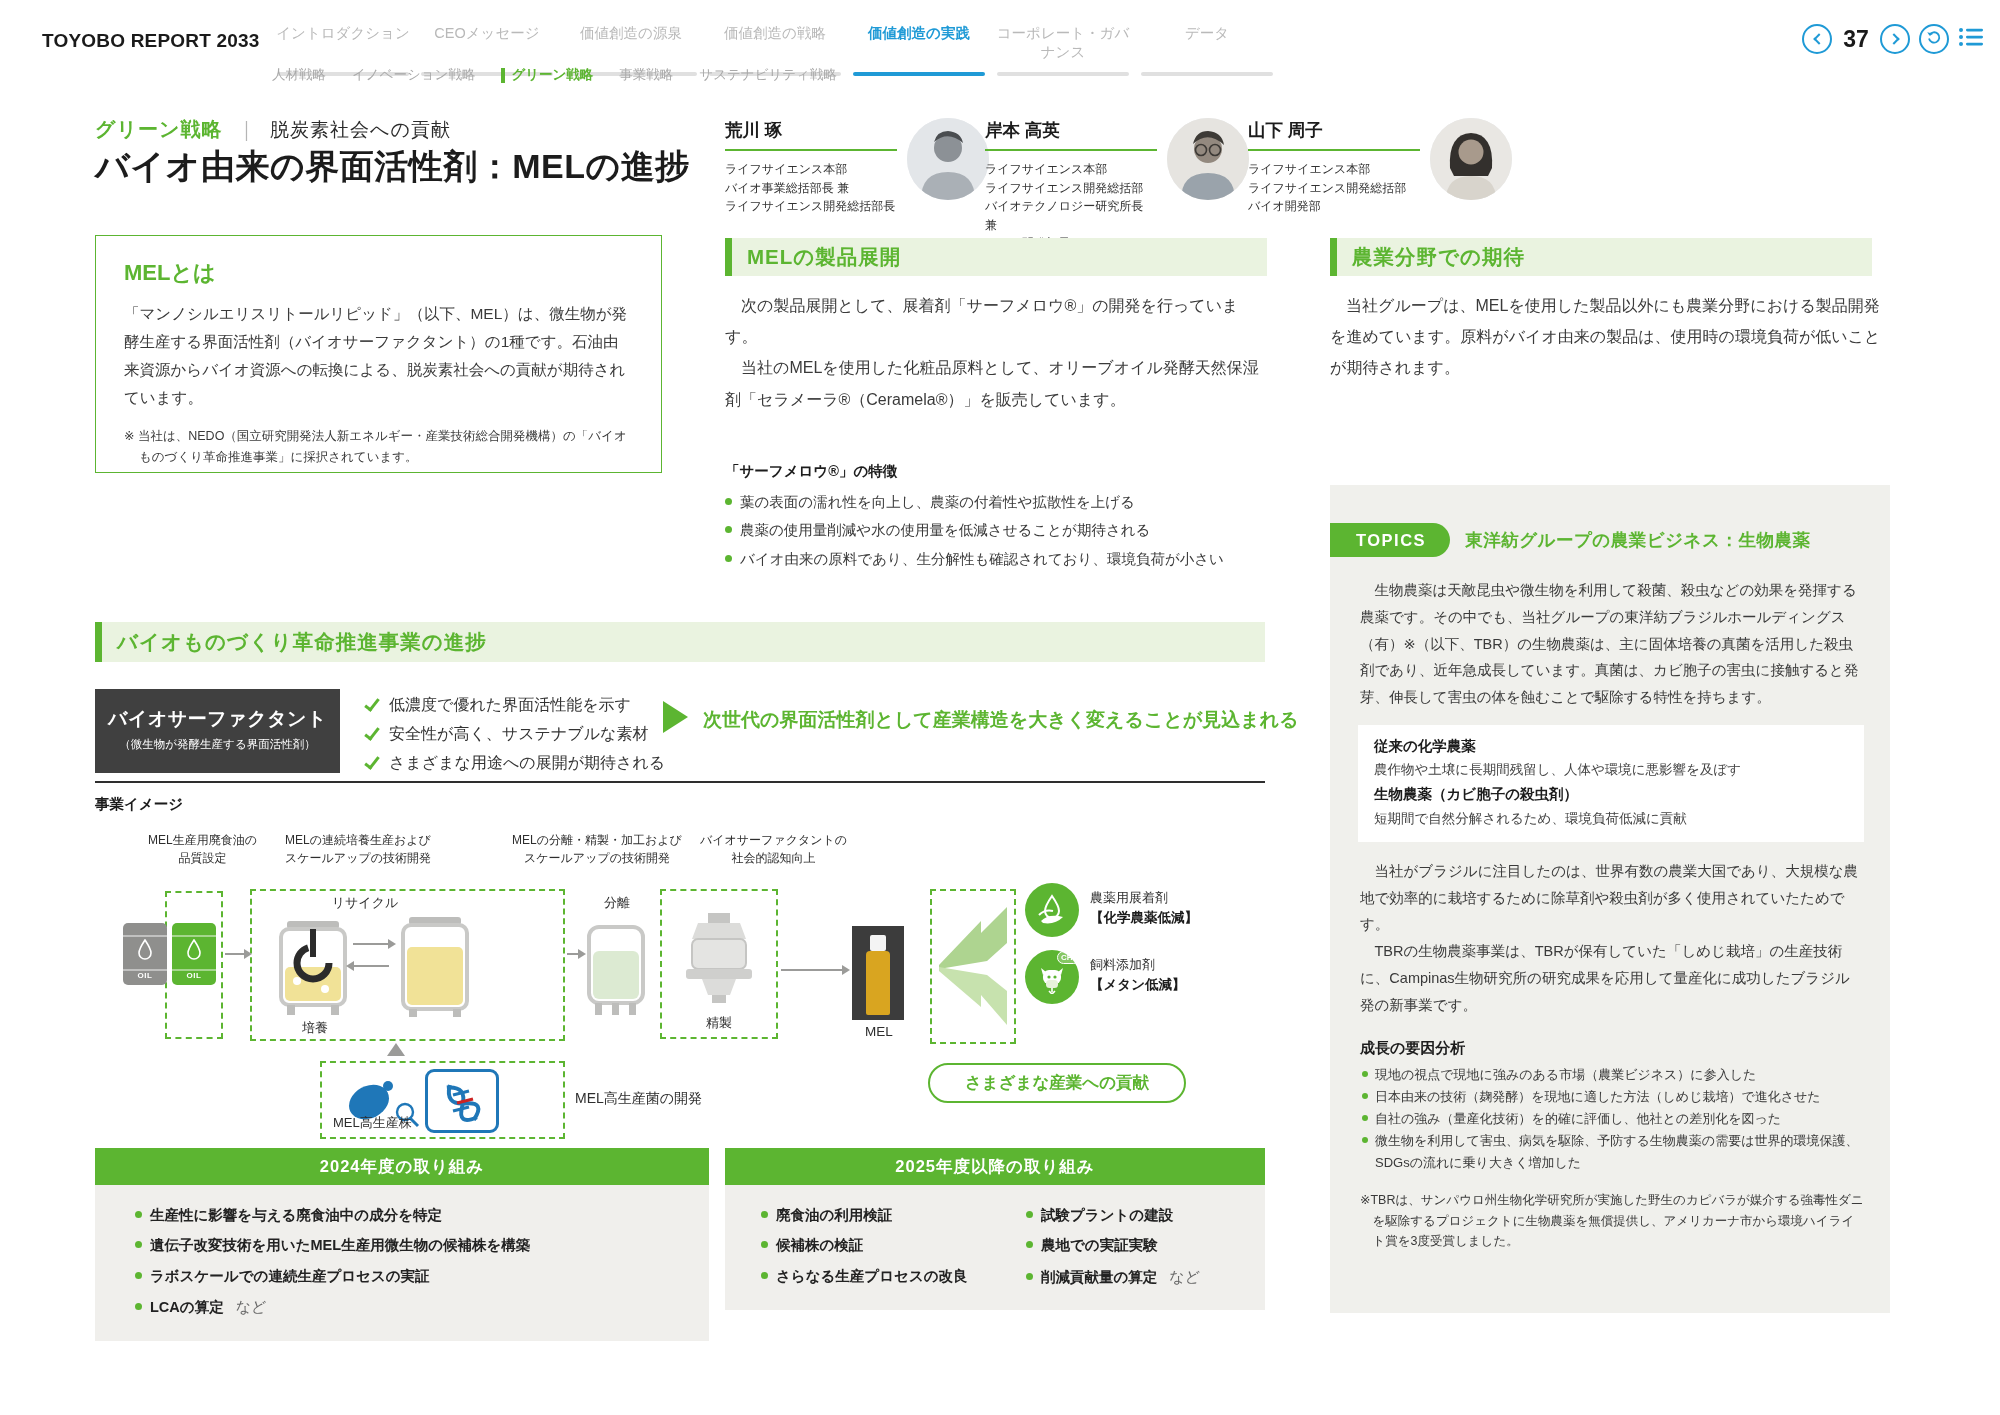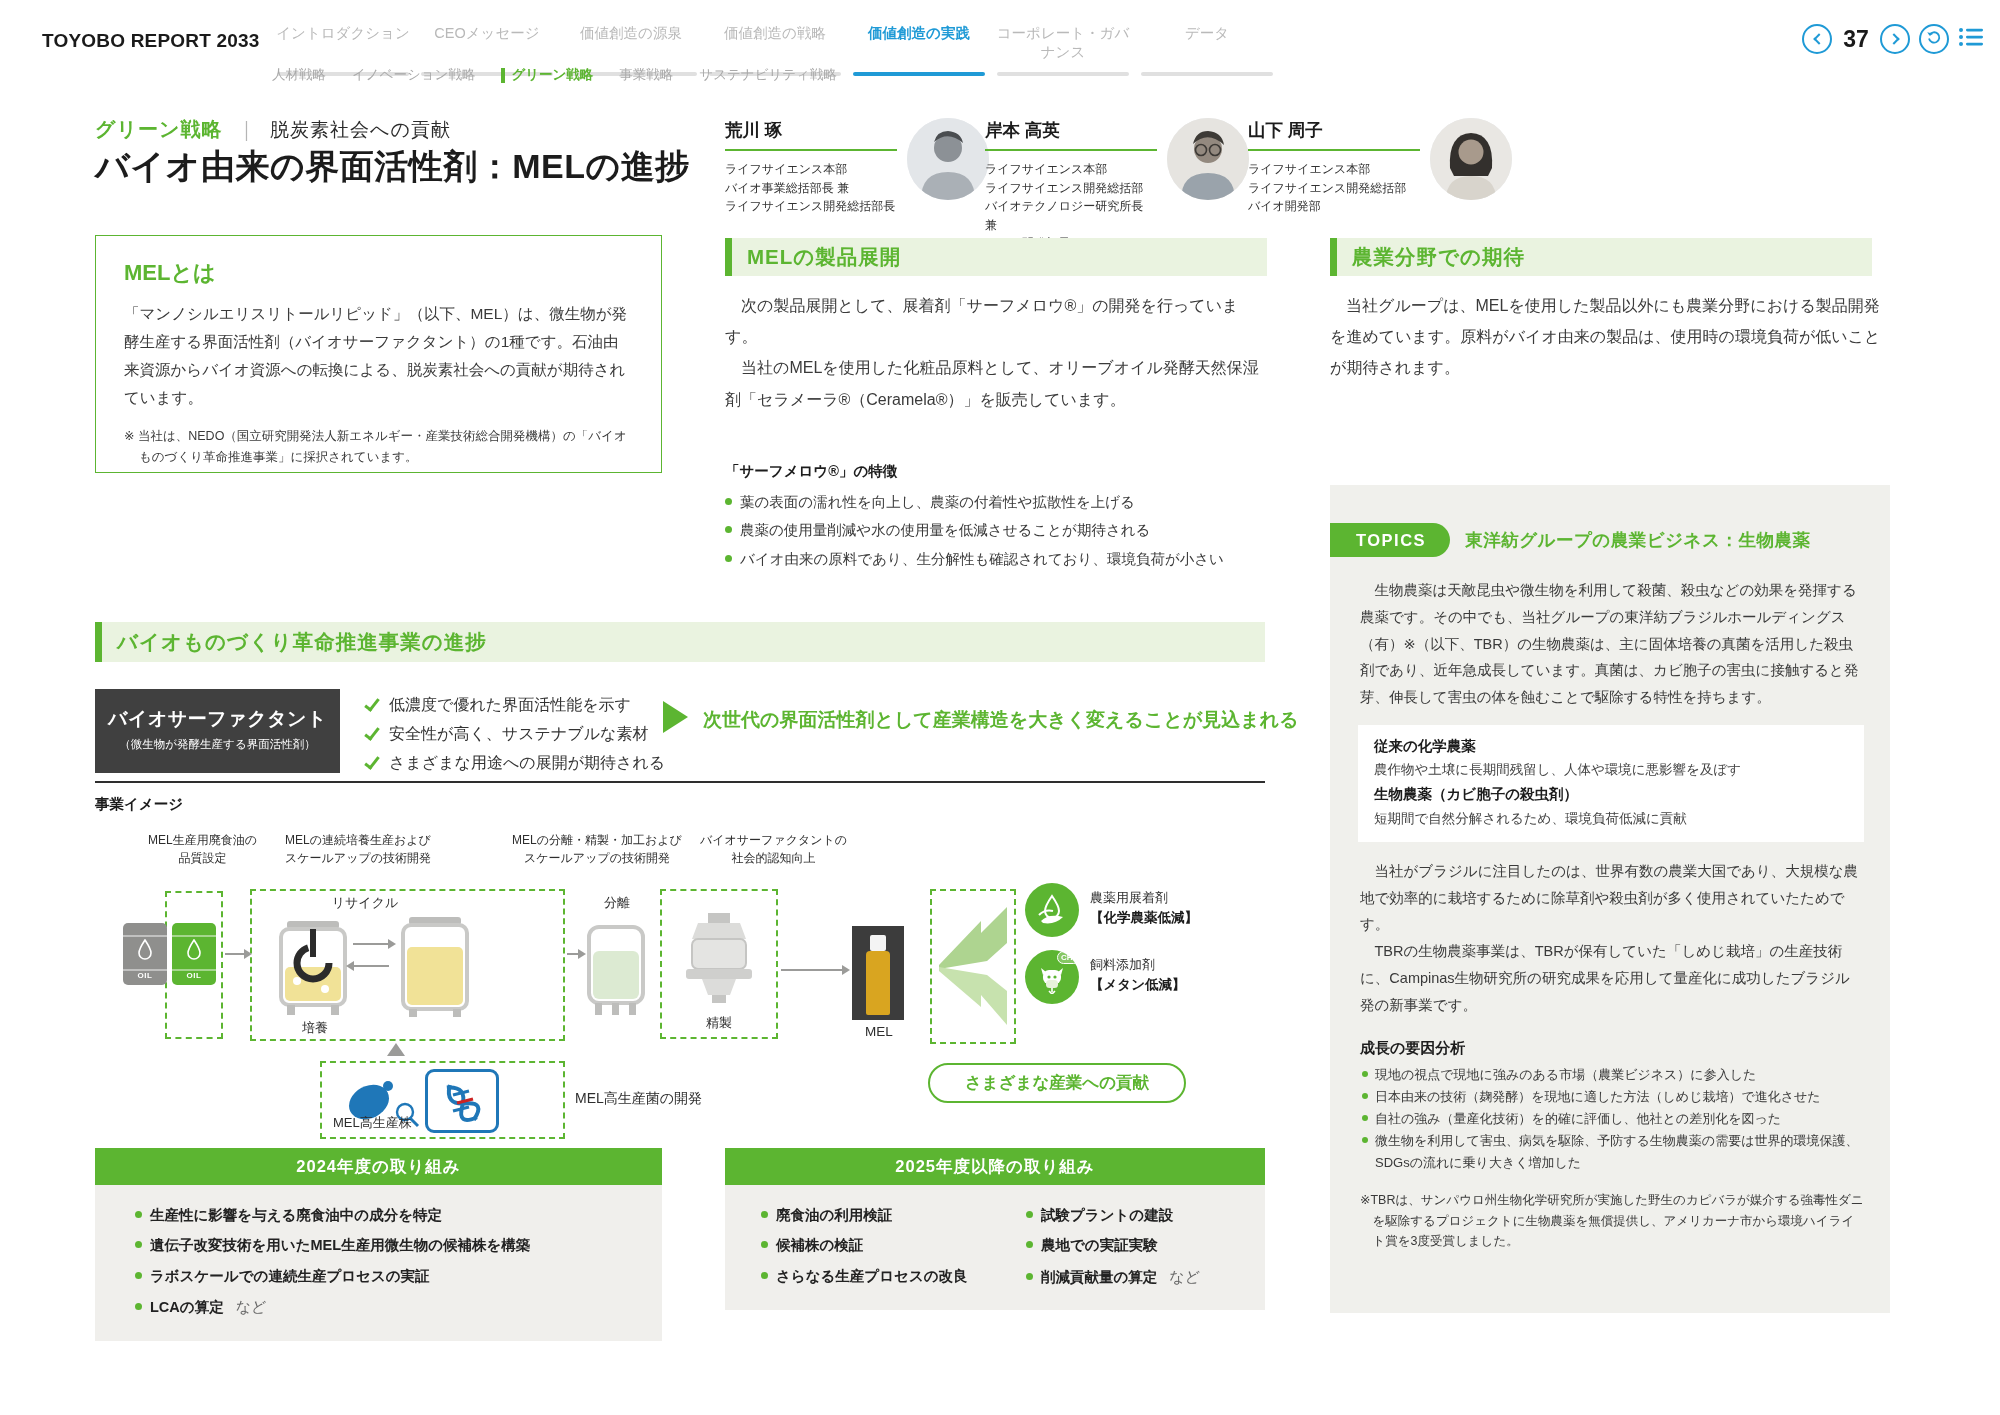--- a/index.html
+++ b/index.html
@@ -136,21 +136,21 @@
   .ga1 { left:130px; top:160px; width:20px; }
   .ga2 { left:472px; top:160px; width:12px; }
   .ga3 { left:686px; top:176px; width:62px; }
   .rc1 { left:258px; top:150px; width:36px; }
   .rc2 { left:258px; top:172px; width:36px; transform:rotate(180deg); }
   .microbe { position:absolute; left:248px; top:283px; }
   .dna-box { position:absolute; left:330px; top:276px; width:74px; height:64px; background:#fff; border:3px solid #1f77b8; border-radius:9px; display:flex; align-items:center; justify-content:center; }
 
   
   .fy-box { position:absolute; top:1148px; }
-  .fy1 { left:95px; width:567px; } .fy2 { left:725px; width:540px; }
+  .fy1 { left:95px; width:614px; } .fy2 { left:725px; width:540px; }
   .fy-head { background:#5cb531; color:#fff; font-size:16.5px; font-weight:bold; height:37px; display:flex; align-items:center; justify-content:center; letter-spacing:1px; }
   .fy-body { background:#f0efec; padding:15px 18px 18px 40px; }
   .fy-body ul { list-style:none; }
   .fy-body li { font-size:14.5px; font-weight:bold; color:#222; line-height:2.1; }
   .etc { font-size:15px; font-weight:normal; color:#666; margin-left:12px; }
   .fy2 .fy-body { display:flex; padding-left:36px; }
   .fy2 .colA { width:265px; } .fy2 .colB { width:215px; }
 </style>
 </head>
 <body>

